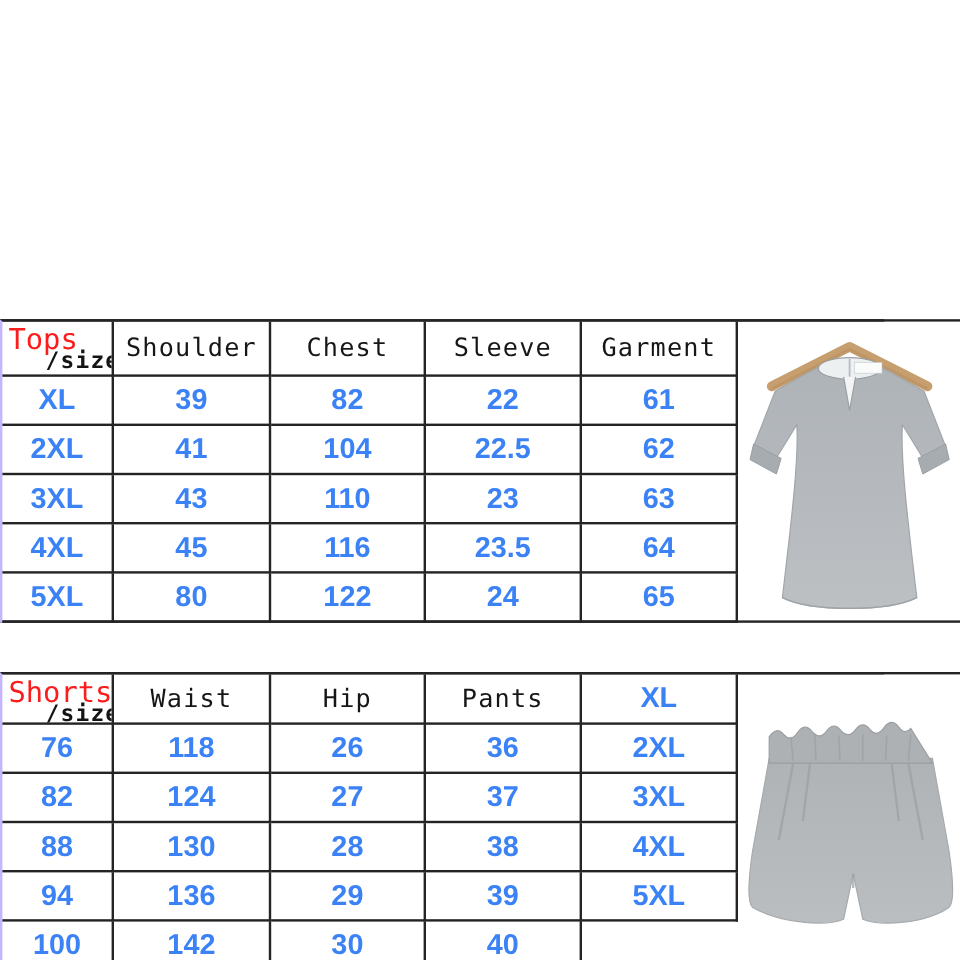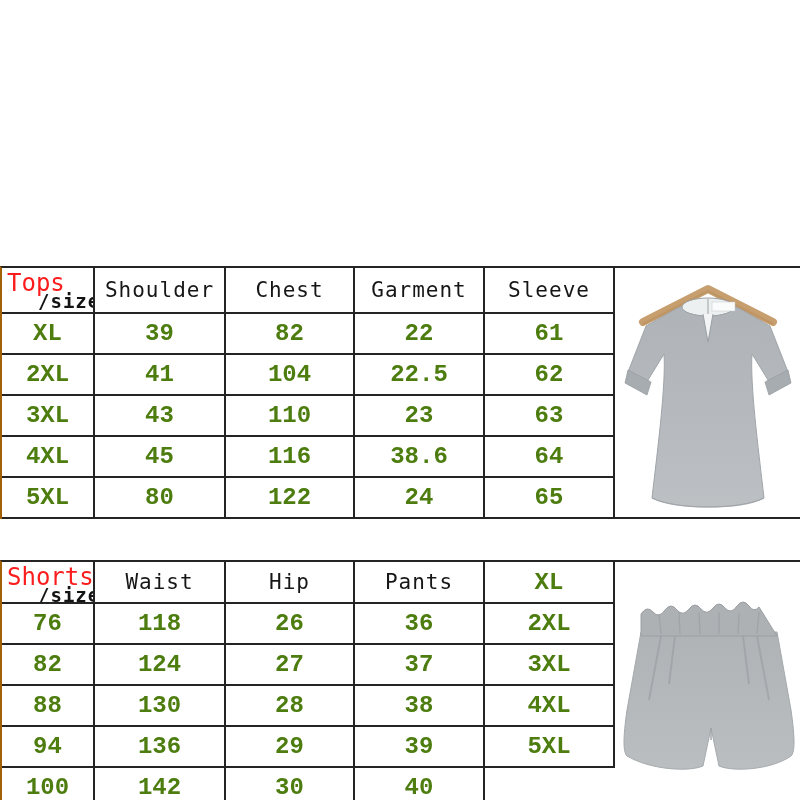--- a/index.html
+++ b/index.html
@@ -11,37 +11,37 @@
   }
   
   .hrule{position:absolute;left:0;width:800px;height:2px;background:#242424;}
   #rule-t1-top{top:266px;}
   #rule-t1-bottom{top:517px;}
   #rule-t2-top{top:560px;}
 
   
   .size-table{
     position:absolute;left:0;width:737px;
-    border-top:2px solid #242424;border-left:2px solid #a16207;
+    border-top:2px solid #242424;border-left:2px solid #c4b5fd;
     display:grid;grid-template-columns:93px 131px 129px 130px 130px;
     box-sizing:border-box;background:transparent;
   }
   #table-tops{top:266px;grid-auto-rows:41px;grid-template-rows:46px;}
   #table-shorts{top:560px;grid-auto-rows:41px;grid-template-rows:42px;}
   .cell{
     border-right:2px solid #242424;border-bottom:2px solid #242424;
     box-sizing:border-box;
     display:flex;align-items:center;justify-content:center;
     overflow:hidden;
   }
   .th{
     font-family:"DejaVu Sans Mono","Liberation Mono",monospace;
     font-size:21px;letter-spacing:1px;font-weight:500;color:#161616;
   }
-  .td{font-weight:bold;font-size:24px;color:#4d7c0f;font-family:Liberation Mono, monospace;}
+  .td{font-weight:bold;font-size:24px;color:#3b82f6;}
   .corner{position:relative;display:block;}
   .corner .product{
     position:absolute;top:1px;left:5px;
     font-family:"DejaVu Sans Mono","Liberation Mono",monospace;
     font-size:24px;color:#fb1d1d;letter-spacing:0px;white-space:nowrap;
   }
   .corner .suffix{
     position:absolute;top:22px;left:36px;
     font-size:19px;font-weight:bold;color:#141414;
   }
@@ -58,22 +58,22 @@
 <div class="hrule" id="rule-t1-bottom"></div>
 <div class="hrule" id="rule-t2-top"></div>
 
 <div class="size-table" id="table-tops">
   <div class="cell th corner">
     <span class="product">Tops</span>
     <span class="suffix">/size</span>
   </div>
   <div class="cell th">Shoulder</div>
   <div class="cell th">Chest</div>
+  <div class="cell th">Sleeve</div>
   <div class="cell th">Garment</div>
-  <div class="cell th">Sleeve</div>
 
   <div class="cell td">XL</div>
   <div class="cell td">39</div>
   <div class="cell td">82</div>
   <div class="cell td">22</div>
   <div class="cell td">61</div>
 
   <div class="cell td">2XL</div>
   <div class="cell td">41</div>
   <div class="cell td">104</div>
@@ -82,21 +82,21 @@
 
   <div class="cell td">3XL</div>
   <div class="cell td">43</div>
   <div class="cell td">110</div>
   <div class="cell td">23</div>
   <div class="cell td">63</div>
 
   <div class="cell td">4XL</div>
   <div class="cell td">45</div>
   <div class="cell td">116</div>
-  <div class="cell td">38.6</div>
+  <div class="cell td">23.5</div>
   <div class="cell td">64</div>
 
   <div class="cell td">5XL</div>
   <div class="cell td">80</div>
   <div class="cell td">122</div>
   <div class="cell td">24</div>
   <div class="cell td">65</div>
 </div>
 
 <div class="size-table" id="table-shorts">

